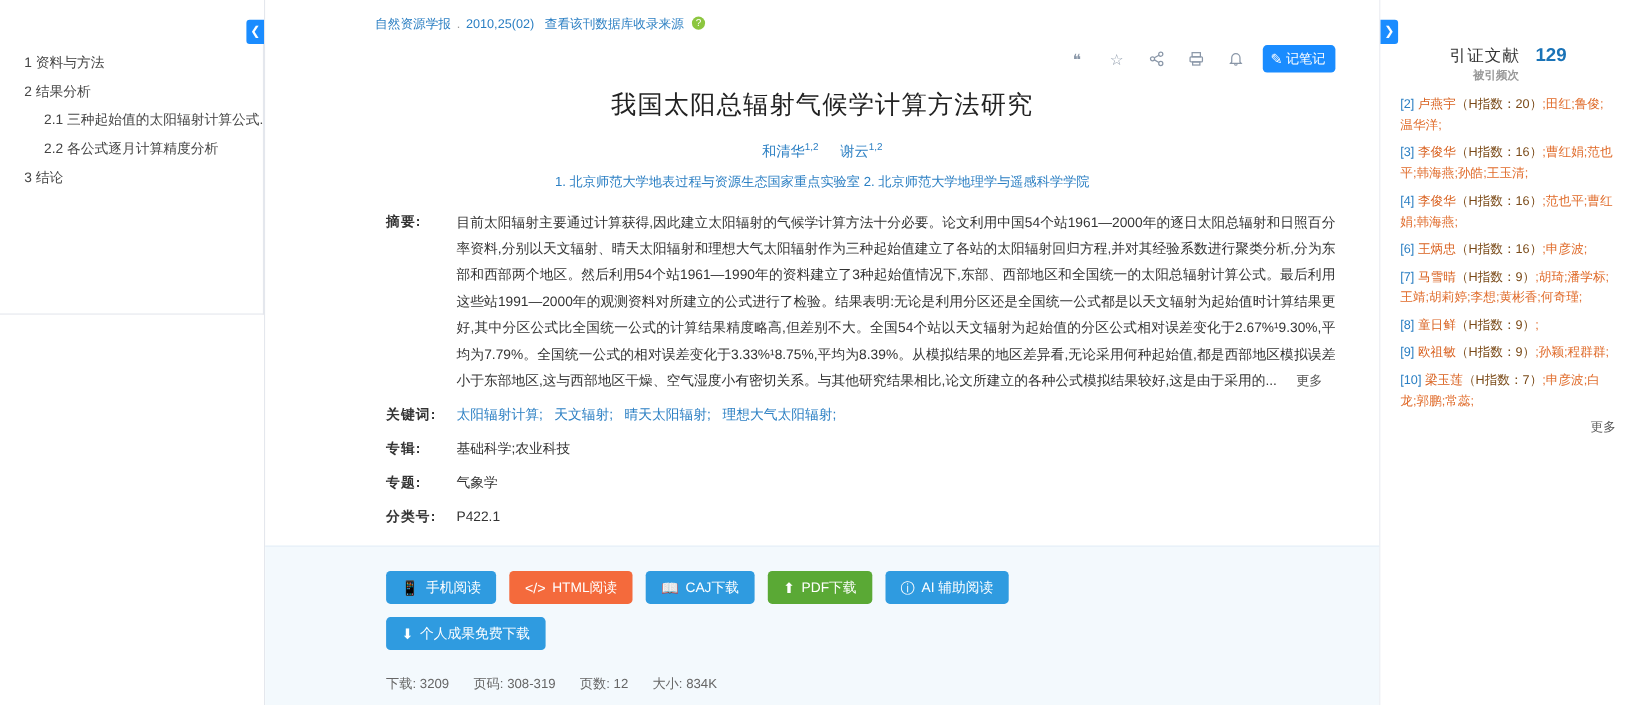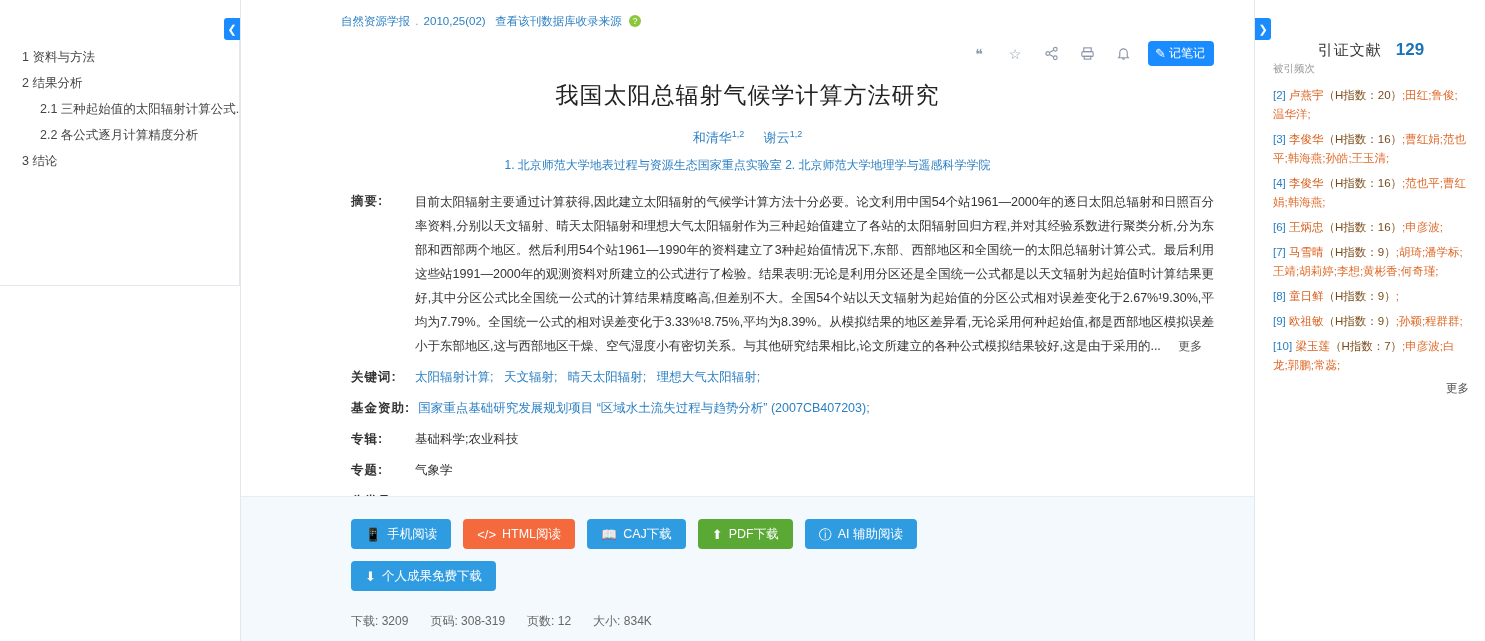--- a/index.html
+++ b/index.html
@@ -223,24 +223,25 @@
   }
   .cite-head {
     display: flex;
     align-items: baseline;
     gap: 14px;
     justify-content: center;
   }
   .cite-head .t { font-size: 15px; color: #333; letter-spacing: 1px; }
   .cite-head .n { font-size: 17px; color: #1a73b7; font-weight: bold; }
   .cite-sub {
-    text-align: left;
+    text-align: center;
     font-size: 10.5px;
     color: #999;
     margin: 2px 22px 10px 0;
+    font-weight: bold;
   }
   .cite-list { }
   .cite-item {
     font-size: 11.5px;
     line-height: 19px;
     color: #e06b2a;
     margin-bottom: 6px;
     word-break: break-all;
   }
   .cite-item .idx { color: #2b7fc3; }
@@ -337,24 +338,20 @@
       <div class="meta-row">
         <div class="meta-label">关键词:</div>
         <div class="meta-val">
           <span class="kw">太阳辐射计算;</span>&nbsp;&nbsp;
           <span class="kw">天文辐射;</span>&nbsp;&nbsp;
           <span class="kw">晴天太阳辐射;</span>&nbsp;&nbsp;
           <span class="kw">理想大气太阳辐射;</span>
         </div>
       </div>
 
-      <div class="meta-row">
-        <div class="meta-label">基金资助:</div>
-        <div class="meta-val blue">国家重点基础研究发展规划项目 “区域水土流失过程与趋势分析” (2007CB407203);</div>
-      </div>
 
       <div class="meta-row">
         <div class="meta-label">专辑:</div>
         <div class="meta-val">基础科学;农业科技</div>
       </div>
 
       <div class="meta-row">
         <div class="meta-label">专题:</div>
         <div class="meta-val">气象学</div>
       </div>

